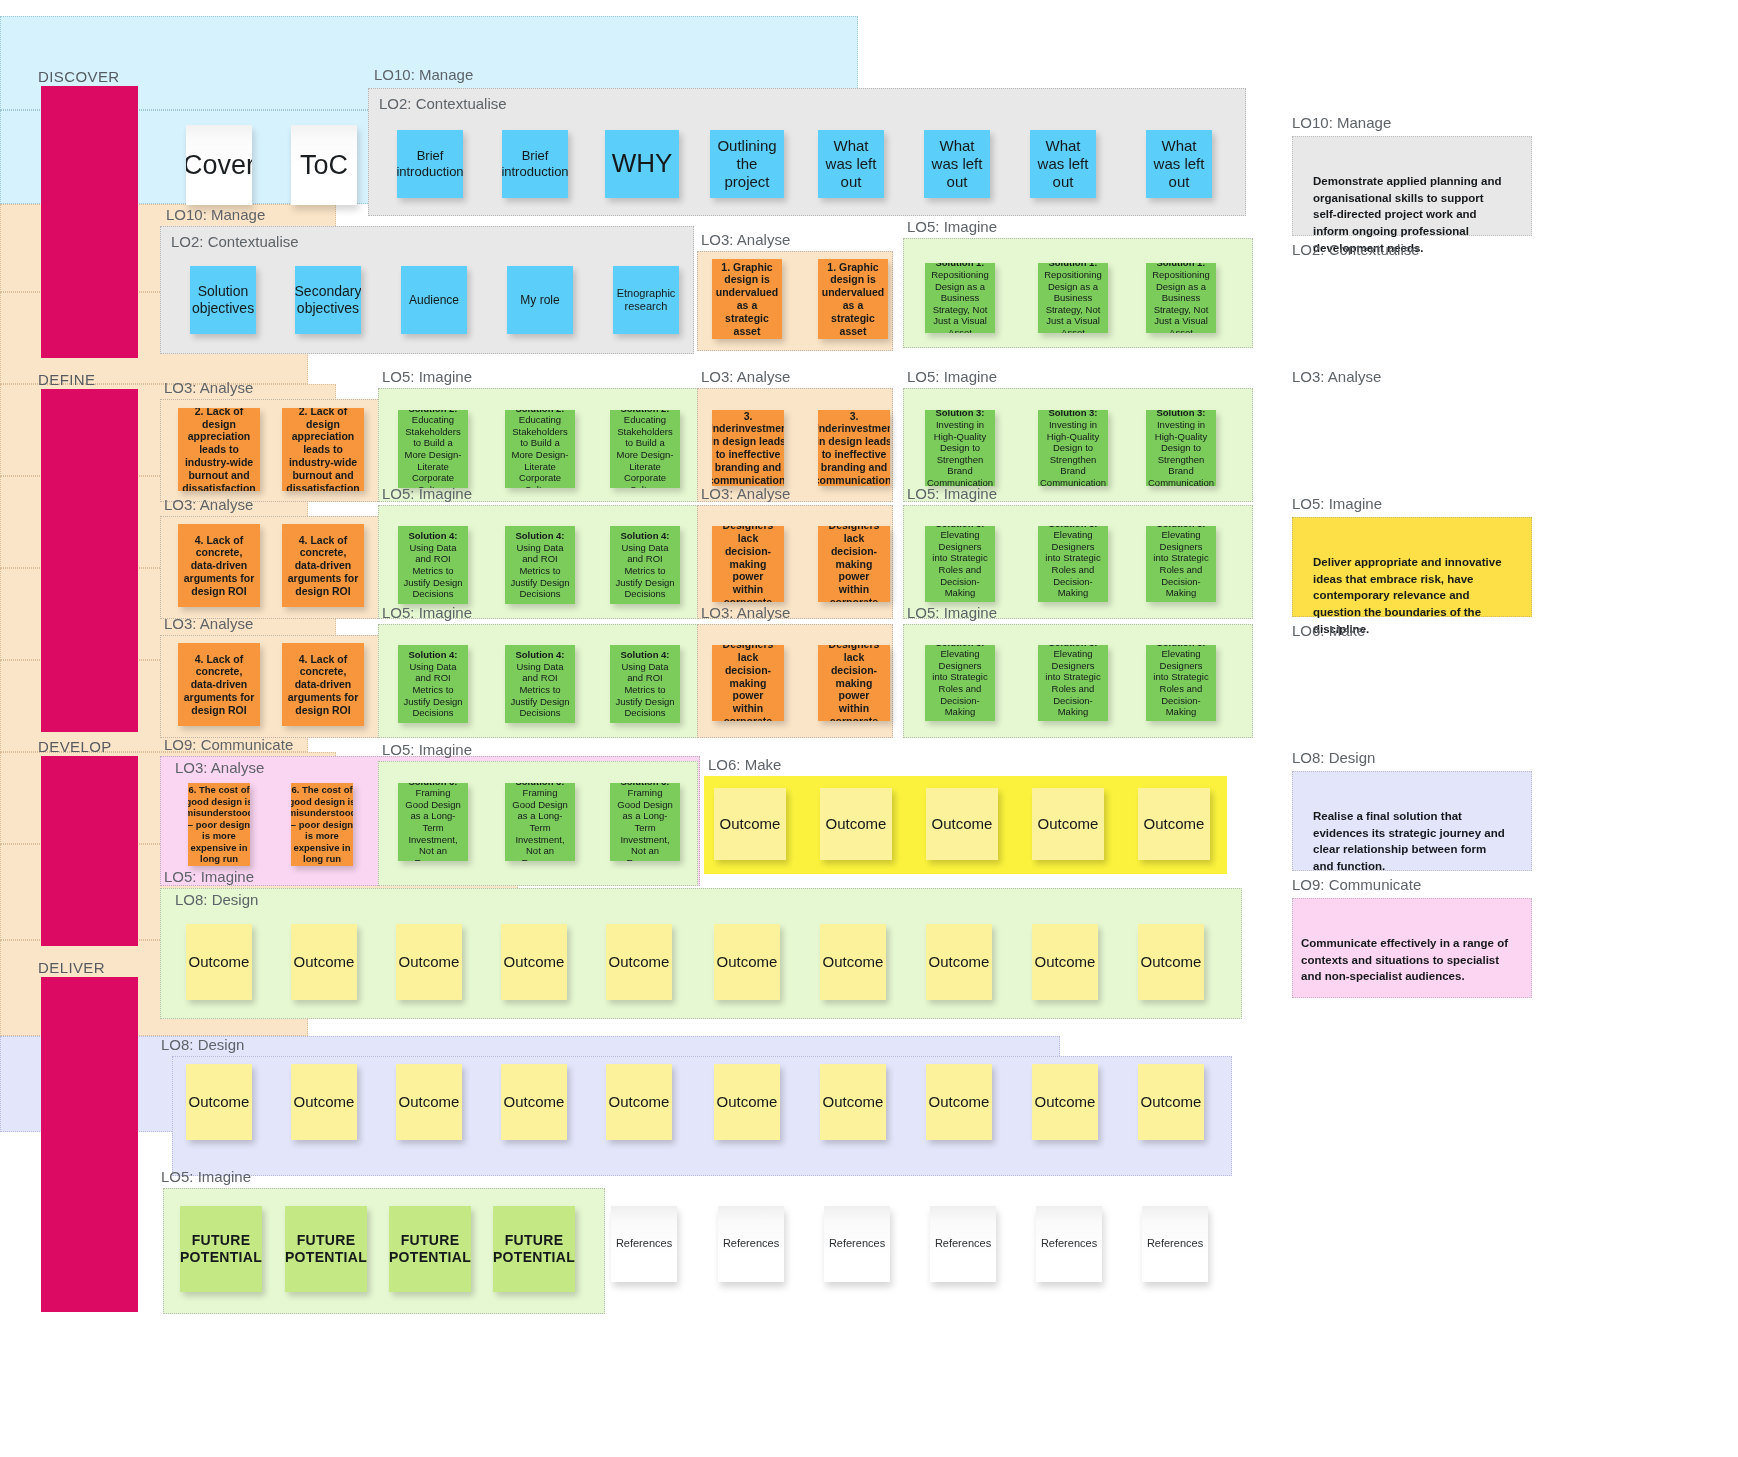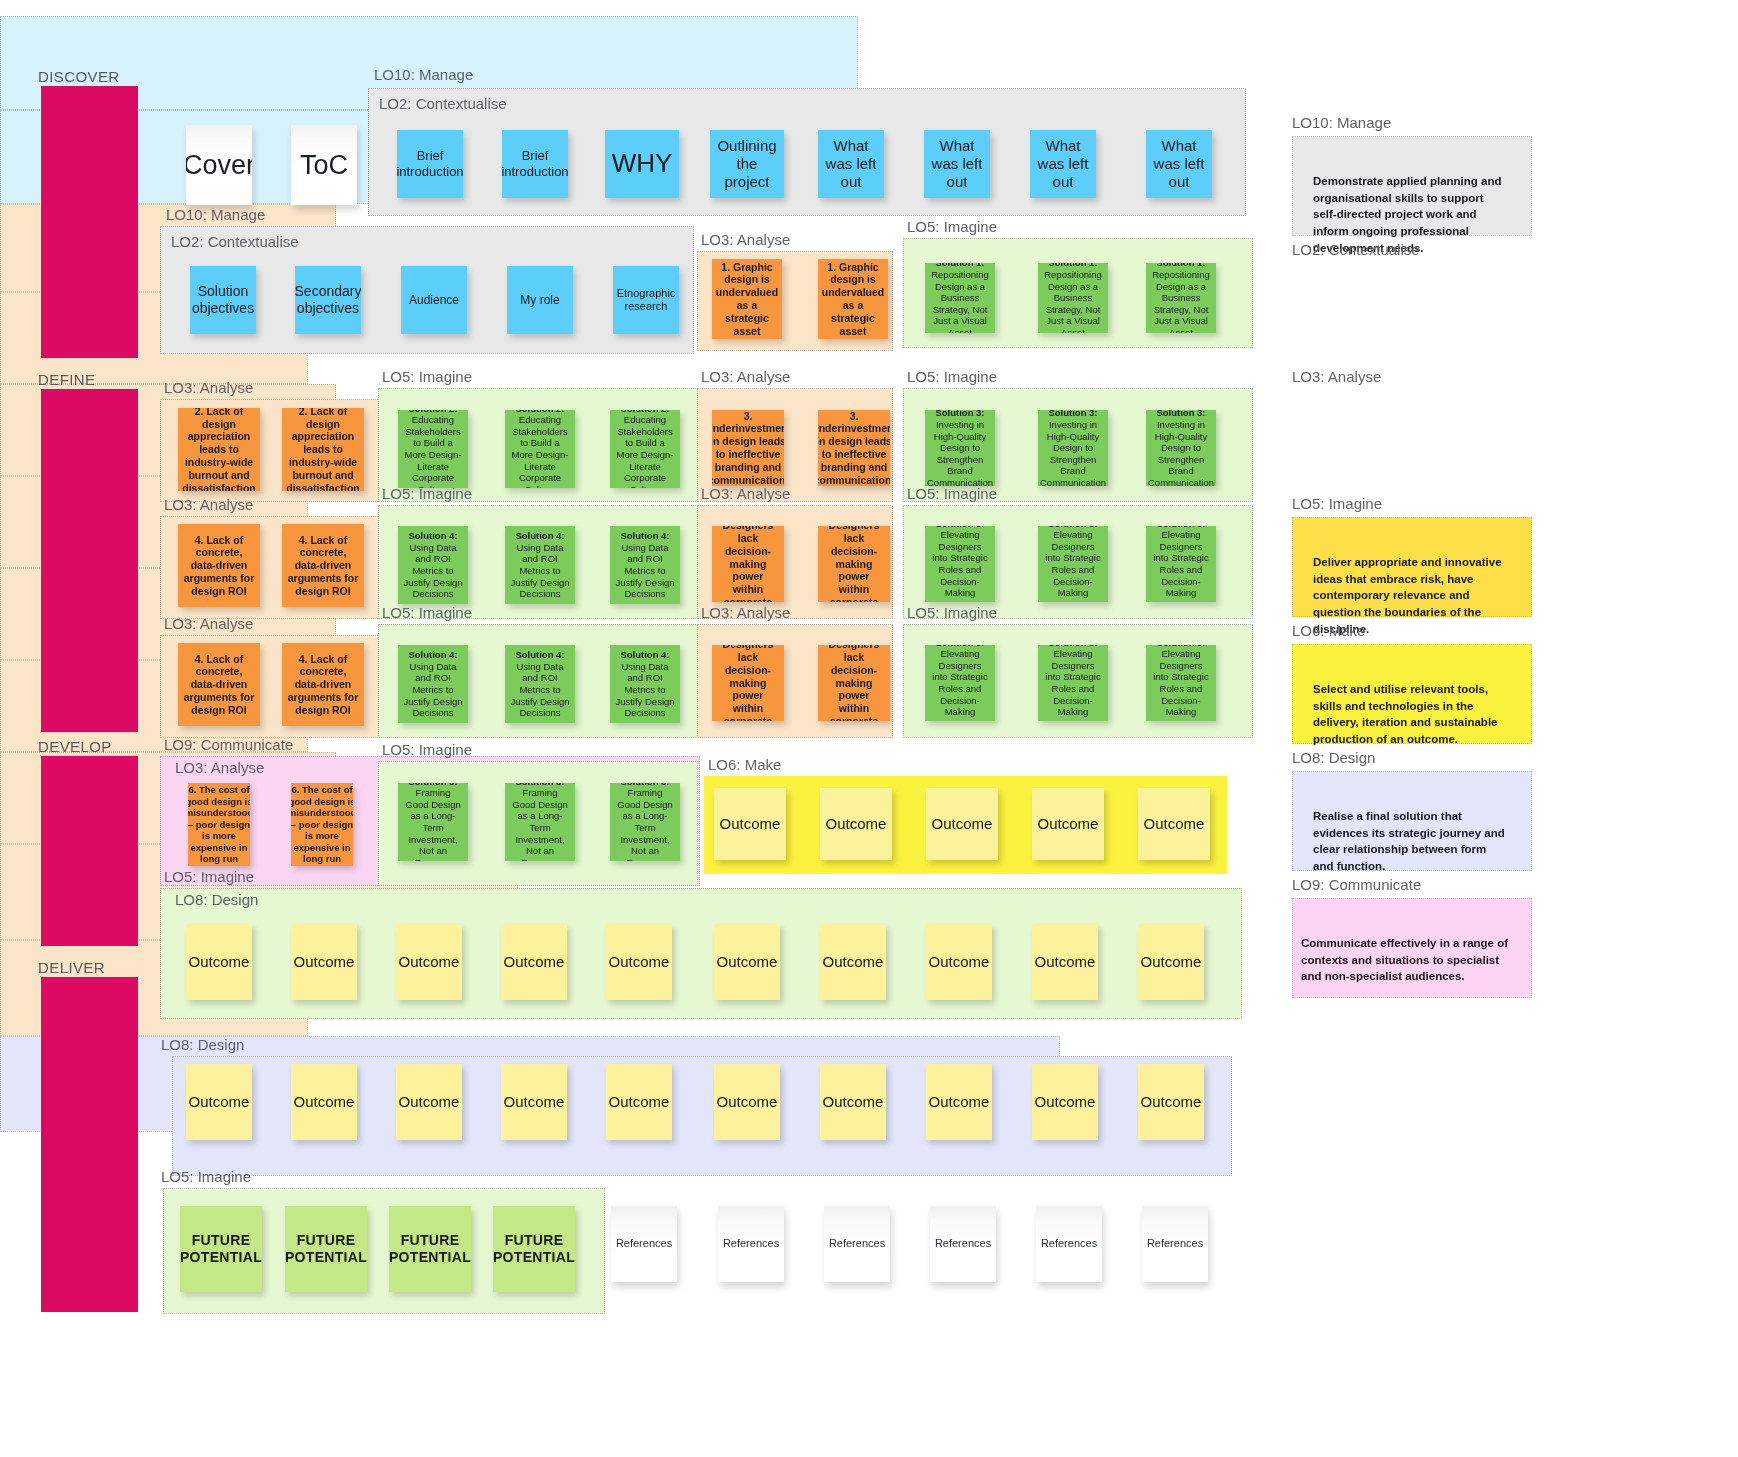--- a/index.html
+++ b/index.html
@@ -390,18 +390,17 @@
     <div class="note ref" style="left: 930px; top: 1190px; width: 66px; height: 76px;">References</div>
     <div class="note ref" style="left: 1036px; top: 1190px; width: 66px; height: 76px;">References</div>
     <div class="note ref" style="left: 1142px; top: 1190px; width: 66px; height: 76px;">References</div>
     <div class="legend-title" style="left: 1292px; top: 98px;">LO10: Manage</div>
     <div class="legend-card" style="left: 1292px; top: 120px; width: 240px; height: 100px; background: rgb(232, 232, 232); border: 1px dotted rgba(140, 140, 140, 0.45);">Demonstrate applied planning and organisational skills to support self-directed project work and inform ongoing professional development needs.</div>
     <div class="legend-title" style="left: 1292px; top: 225px;">LO2: Contextualise</div>
     <div class="legend-title" style="left: 1292px; top: 352px;">LO3: Analyse</div>
     <div class="legend-title" style="left: 1292px; top: 479px;">LO5: Imagine</div>
     <div class="legend-card" style="left: 1292px; top: 501px; width: 240px; height: 100px; background: #fde047; border: 1px dotted rgba(140, 140, 140, 0.45);">Deliver appropriate and innovative ideas that embrace risk, have contemporary relevance and question the boundaries of the discipline.</div>
     <div class="legend-title" style="left: 1292px; top: 606px;">LO6: Make</div>
-    <div class="legend-card" style="left: 1292px; top: 628px; width: 240px; height: 100px; background: rgb(250, 242, 60); border: 1px dotted rgba(140, 140, 140, 0.45);">Select and utilise relevant tools, skills and technologies in the delivery, iteration and sustainable production of an outcome.</div>
     <div class="legend-title" style="left: 1292px; top: 733px;">LO8: Design</div>
     <div class="legend-card" style="left: 1292px; top: 755px; width: 240px; height: 100px; background: rgb(227, 229, 250); border: 1px dotted rgba(140, 140, 140, 0.45);">Realise a final solution that evidences its strategic journey and clear relationship between form and function.</div>
     <div class="legend-title" style="left: 1292px; top: 860px;">LO9: Communicate</div>
     <div class="legend-card" style="left: 1292px; top: 882px; width: 240px; height: 100px; background: rgb(252, 213, 242); border: 1px dotted rgba(140, 140, 140, 0.45); padding-left: 8px;">Communicate effectively in a range of contexts and situations to specialist and non-specialist audiences.</div>
   </div>
 
 </body></html>

